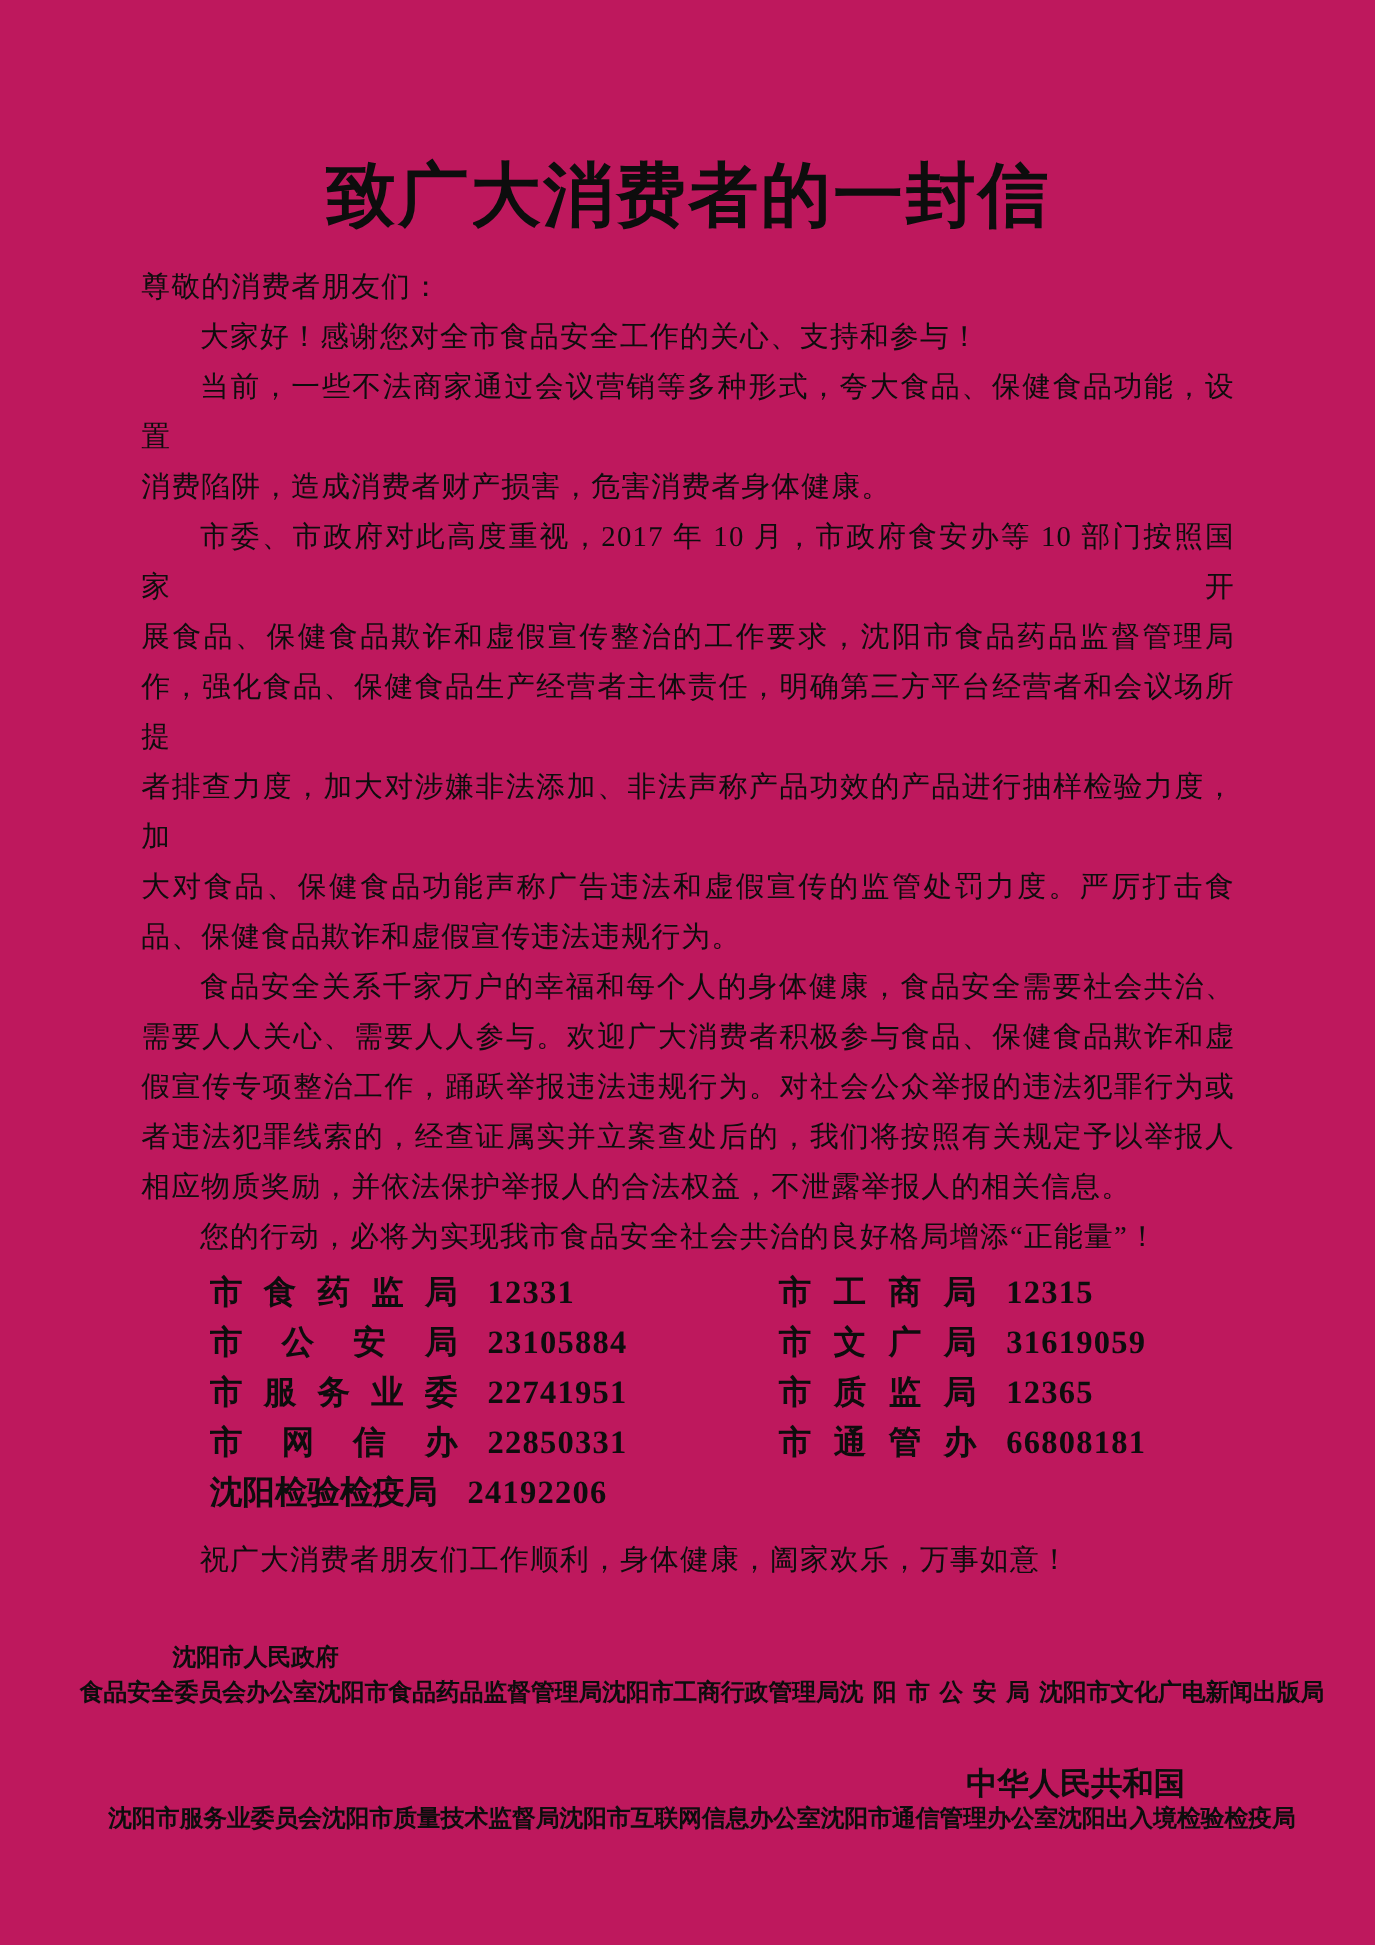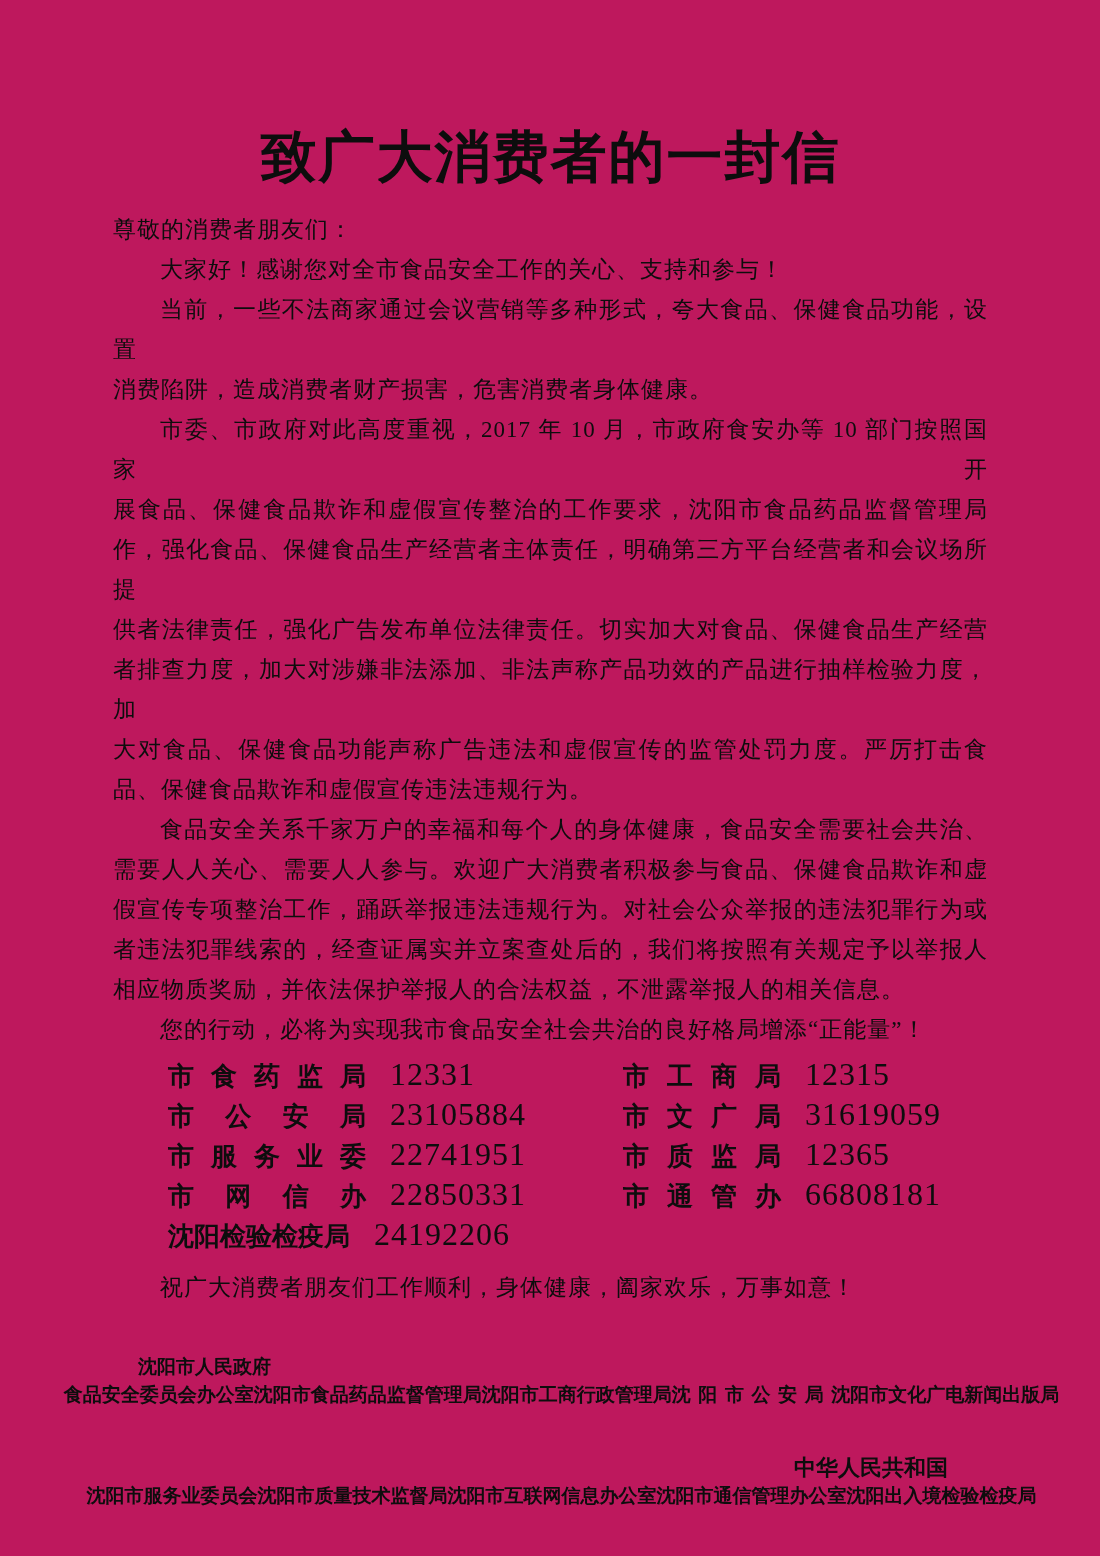--- a/index.html
+++ b/index.html
@@ -53,23 +53,24 @@
     font-weight: bold;
     font-size: 26px;
     text-align: justify;
     text-align-last: justify;
     text-justify: inter-character;
     white-space: nowrap;
   }
   .dept.l { width: 198px; }
   .dept.r { width: 158px; }
   .pnum {
-    font-size: 32px;
+    font-size: 26px;
     margin-left: 24px;
     letter-spacing: 1px;
+    font-weight: bold;
   }
   .closing { margin-top: 12px; }
   .sig1 { margin-top: 45px; }
   .sig2 { margin-top: 45px; }
   .sig-lead {
     font-size: 19px;
     font-weight: bold;
     line-height: 28px;
     margin-left: 25px;
   }
@@ -78,21 +79,21 @@
     justify-content: center;
     margin-left: 22px;
     width: 853px;
     font-size: 19px;
     font-weight: bold;
     line-height: 28px;
     white-space: nowrap;
   }
   .sig-row .spread { letter-spacing: 0.4em; }
   .sig-right {
-    font-size: 22px;
+    font-size: 25px;
     font-weight: bold;
     line-height: 28px;
     text-align: right;
     padding-right: 40px;
   }
 </style>
 </head>
 <body>
 
 <div class="page">
@@ -100,21 +101,20 @@
   <h1 class="title">致广大消费者的一封信</h1>
 
   <div class="bodytext">
     <div class="bl">尊敬的消费者朋友们：</div>
     <div class="bl ind">大家好！感谢您对全市食品安全工作的关心、支持和参与！</div>
     <div class="bl ind j">当前，一些不法商家通过会议营销等多种形式，夸大食品、保健食品功能，设置</div>
     <div class="bl">消费陷阱，造成消费者财产损害，危害消费者身体健康。</div>
     <div class="bl ind j">市委、市政府对此高度重视，2017 年 10 月，市政府食安办等 10 部门按照国家开</div>
     <div class="bl j">展食品、保健食品欺诈和虚假宣传整治的工作要求，沈阳市食品药品监督管理局</div>
     <div class="bl j">作，强化食品、保健食品生产经营者主体责任，明确第三方平台经营者和会议场所提</div>
-    <div class="bl j">供者法律责任，强化广告发布单位法律责任。切实加大对食品、保健食品生产经营</div>
     <div class="bl j">者排查力度，加大对涉嫌非法添加、非法声称产品功效的产品进行抽样检验力度，加</div>
     <div class="bl j">大对食品、保健食品功能声称广告违法和虚假宣传的监管处罚力度。严厉打击食</div>
     <div class="bl">品、保健食品欺诈和虚假宣传违法违规行为。</div>
     <div class="bl ind j">食品安全关系千家万户的幸福和每个人的身体健康，食品安全需要社会共治、</div>
     <div class="bl j">需要人人关心、需要人人参与。欢迎广大消费者积极参与食品、保健食品欺诈和虚</div>
     <div class="bl j">假宣传专项整治工作，踊跃举报违法违规行为。对社会公众举报的违法犯罪行为或</div>
     <div class="bl j">者违法犯罪线索的，经查证属实并立案查处后的，我们将按照有关规定予以举报人</div>
     <div class="bl">相应物质奖励，并依法保护举报人的合法权益，不泄露举报人的相关信息。</div>
     <div class="bl ind">您的行动，必将为实现我市食品安全社会共治的良好格局增添“正能量”！</div>
   </div>

